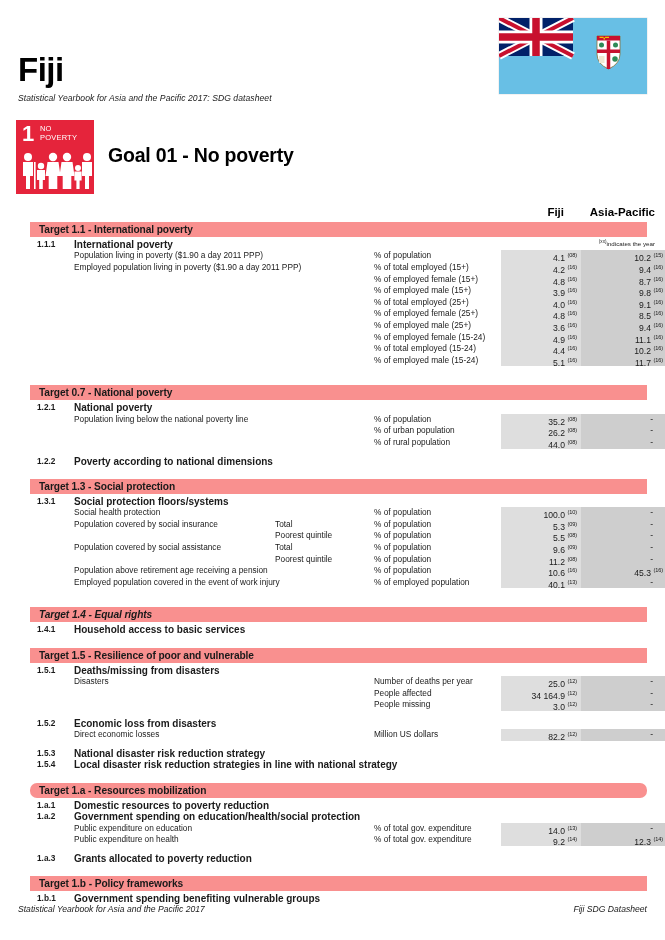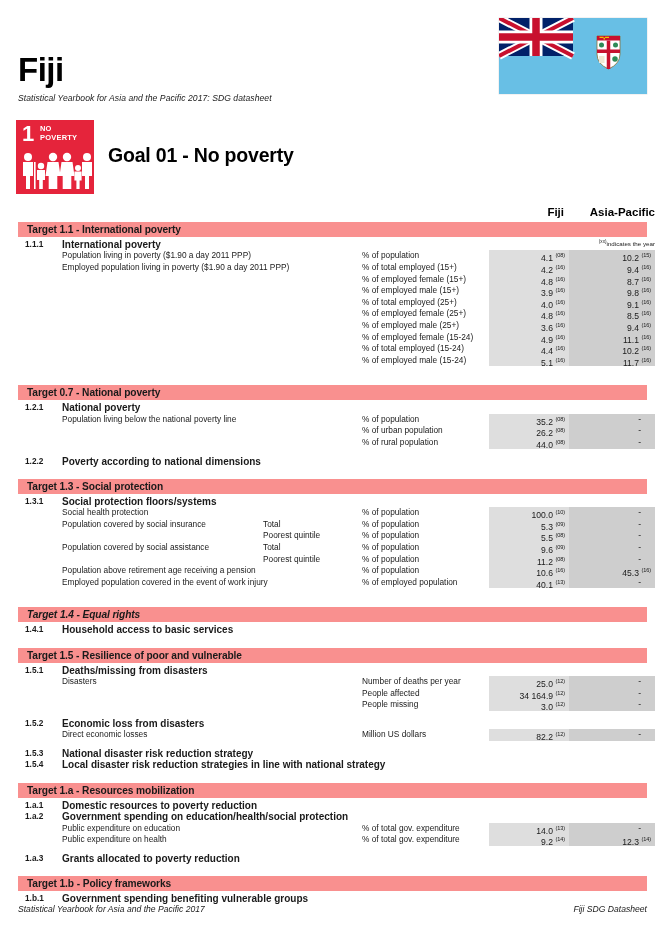--- a/index.html
+++ b/index.html
@@ -73,21 +73,21 @@
     top: 3px;
     font-size: 22px;
     font-weight: bold;
     line-height: 1;
   }
   .sdg-word {
     position: absolute;
     left: 24px;
     top: 5px;
     font-size: 7.5px;
-    font-weight: bold;
+    font-weight: normal;
     line-height: 1.18;
     letter-spacing: 0.2px;
     text-transform: uppercase;
   }
   .sdg-people { position: absolute; left: 0; bottom: 4px; width: 78px; height: 40px; }
   .goal-title {
     position: absolute;
     left: 108px;
     top: 24px;
     font-size: 19.5px;
@@ -109,21 +109,21 @@
     font-size: 11.5px;
     font-weight: bold;
     text-align: right;
     color: #000;
   }
   .col-head .fiji-h { left: 489px; width: 75px; }
   .col-head .ap-h   { left: 569px; width: 86px; }
 
   
   .sections { position: relative; }
-  .target-block { margin-bottom: 0; }
+  .target-block { margin-bottom: 0; padding-left: 12px; }
   .target-bar {
     margin: 0 18px 0 18px;
     background: #F9908F;
     height: 15px;
     display: flex;
     align-items: center;
     padding-left: 9px;
   }
   .target-bar .t-label {
     font-size: 10.2px;
@@ -520,21 +520,21 @@
           <div class="ind-title">National disaster risk reduction strategy</div>
         </div>
         <div class="ind-row">
           <div class="ind-code">1.5.4</div>
           <div class="ind-title">Local disaster risk reduction strategies in line with national strategy</div>
         </div>
         <div class="gap-md"></div>
       </div>
     </div>
     <div class="target-block">
-      <div class="target-bar" style="background: rgb(249, 144, 143);">
+      <div class="target-bar" style="background: rgb(249, 144, 143); border-radius: 7px;">
         <div class="t-label">Target 1.a - Resources mobilization</div>
       </div>
       <div class="target-body">
         <div class="ind-row">
           <div class="ind-code">1.a.1</div>
           <div class="ind-title">Domestic resources to poverty reduction</div>
         </div>
         <div class="ind-row">
           <div class="ind-code">1.a.2</div>
           <div class="ind-title">Government spending on education/health/social protection</div>

